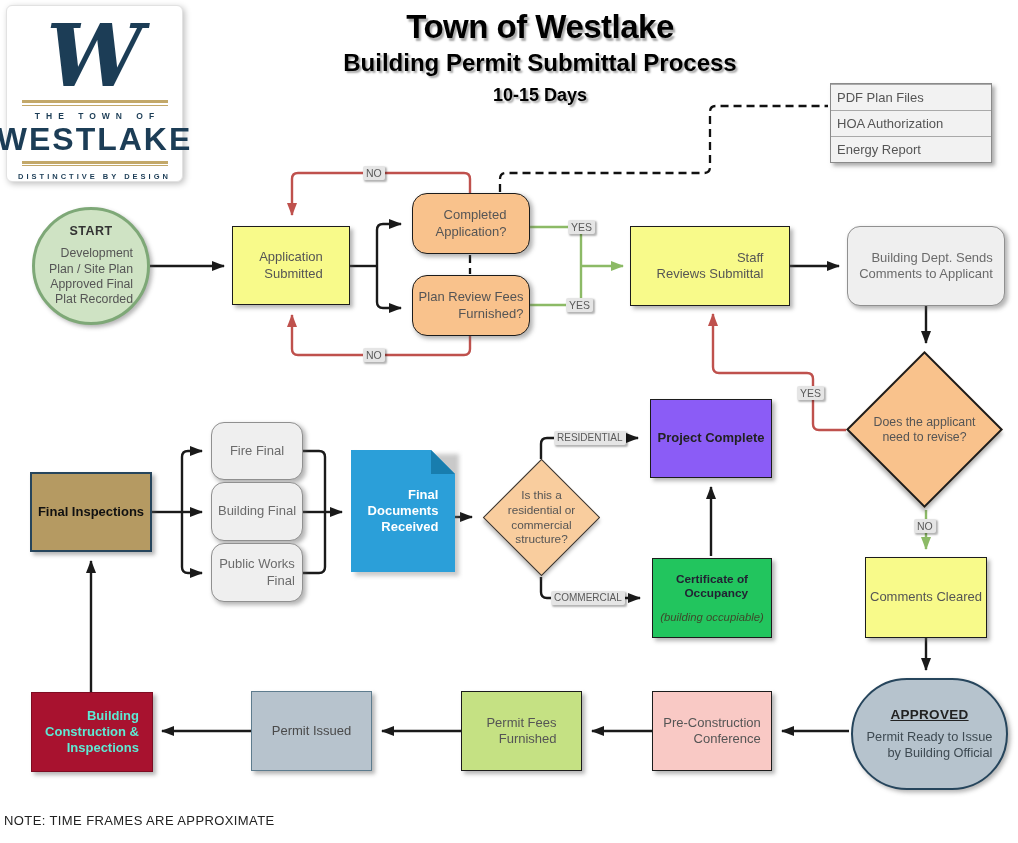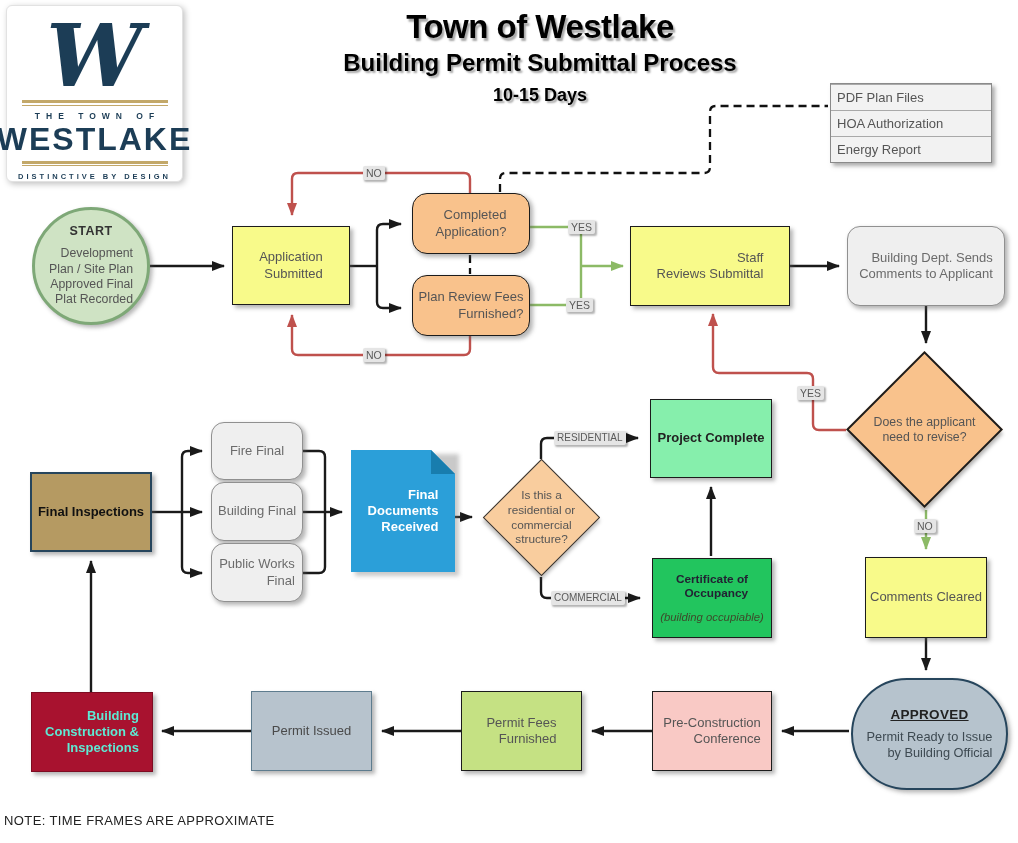--- a/index.html
+++ b/index.html
@@ -12,21 +12,21 @@
 
   
   .node { position:absolute; z-index:2; display:flex; flex-direction:column; align-items:center;
           justify-content:center; text-align:center; font-size:13px; color:#555;
           box-shadow:2.5px 2.5px 4px rgba(90,90,90,.45); }
   .node .txt { white-space:pre-line; line-height:1.25; padding:0 4px;text-align:right; }
 
   .yellow  { background:#F8FA8A; border:1.5px solid #1c1c1c; }
   .orange  { background:#F9C28C; border:1.5px solid #1c1c1c; border-radius:15px; }
   .grayrnd { background:#EFEFEF; border:1.5px solid #909090; border-radius:13px; color:#6b6b6b; }
-  .cream   { background:#86efac; border:1.5px solid #1c1c1c; color:#222; font-weight:bold; }
+  .cream   { background:#8b5cf6; border:1.5px solid #1c1c1c; color:#222; font-weight:bold; }
   .green   { background:#C5E183; border:1.5px solid #1c1c1c; }
   .pink    { background:#F9C9C5; border:1.5px solid #1c1c1c; }
   .slate   { background:#B7C3CD; border:1.5px solid #5E7C8E; color:#4a4a4a; }
   .tan     { background:#B59A62; border:2px solid #26455C; color:#111; font-weight:bold; }
   .crimson { background:#A8122F; border:1px solid #7e0c22; color:#5eead4; font-weight:bold; }
   .certgrn { background:#22c55e; border:1.5px solid #1c1c1c; color:#223; }
 
   
   #start { border-radius:50%; background:#CFE3C4; border:3px solid #7EA877; }
   #start .t1 { font-weight:bold; color:#333; font-size:12.5px; margin-bottom:8px; letter-spacing:.5px; }

